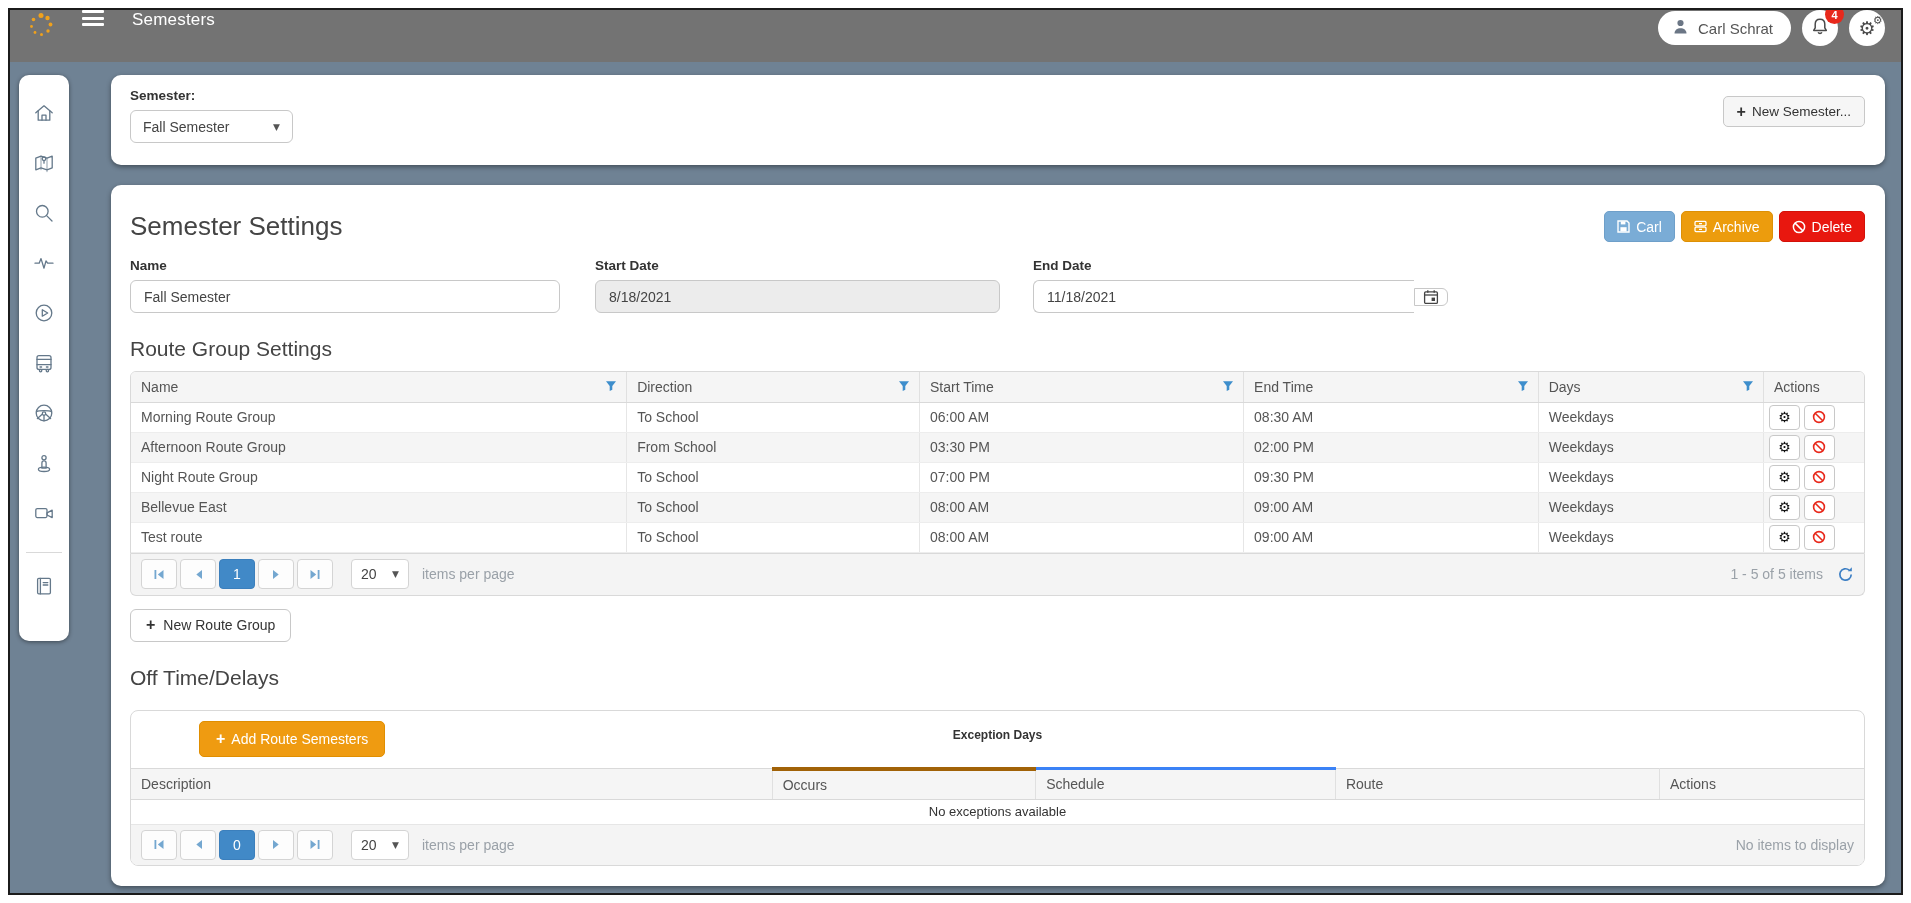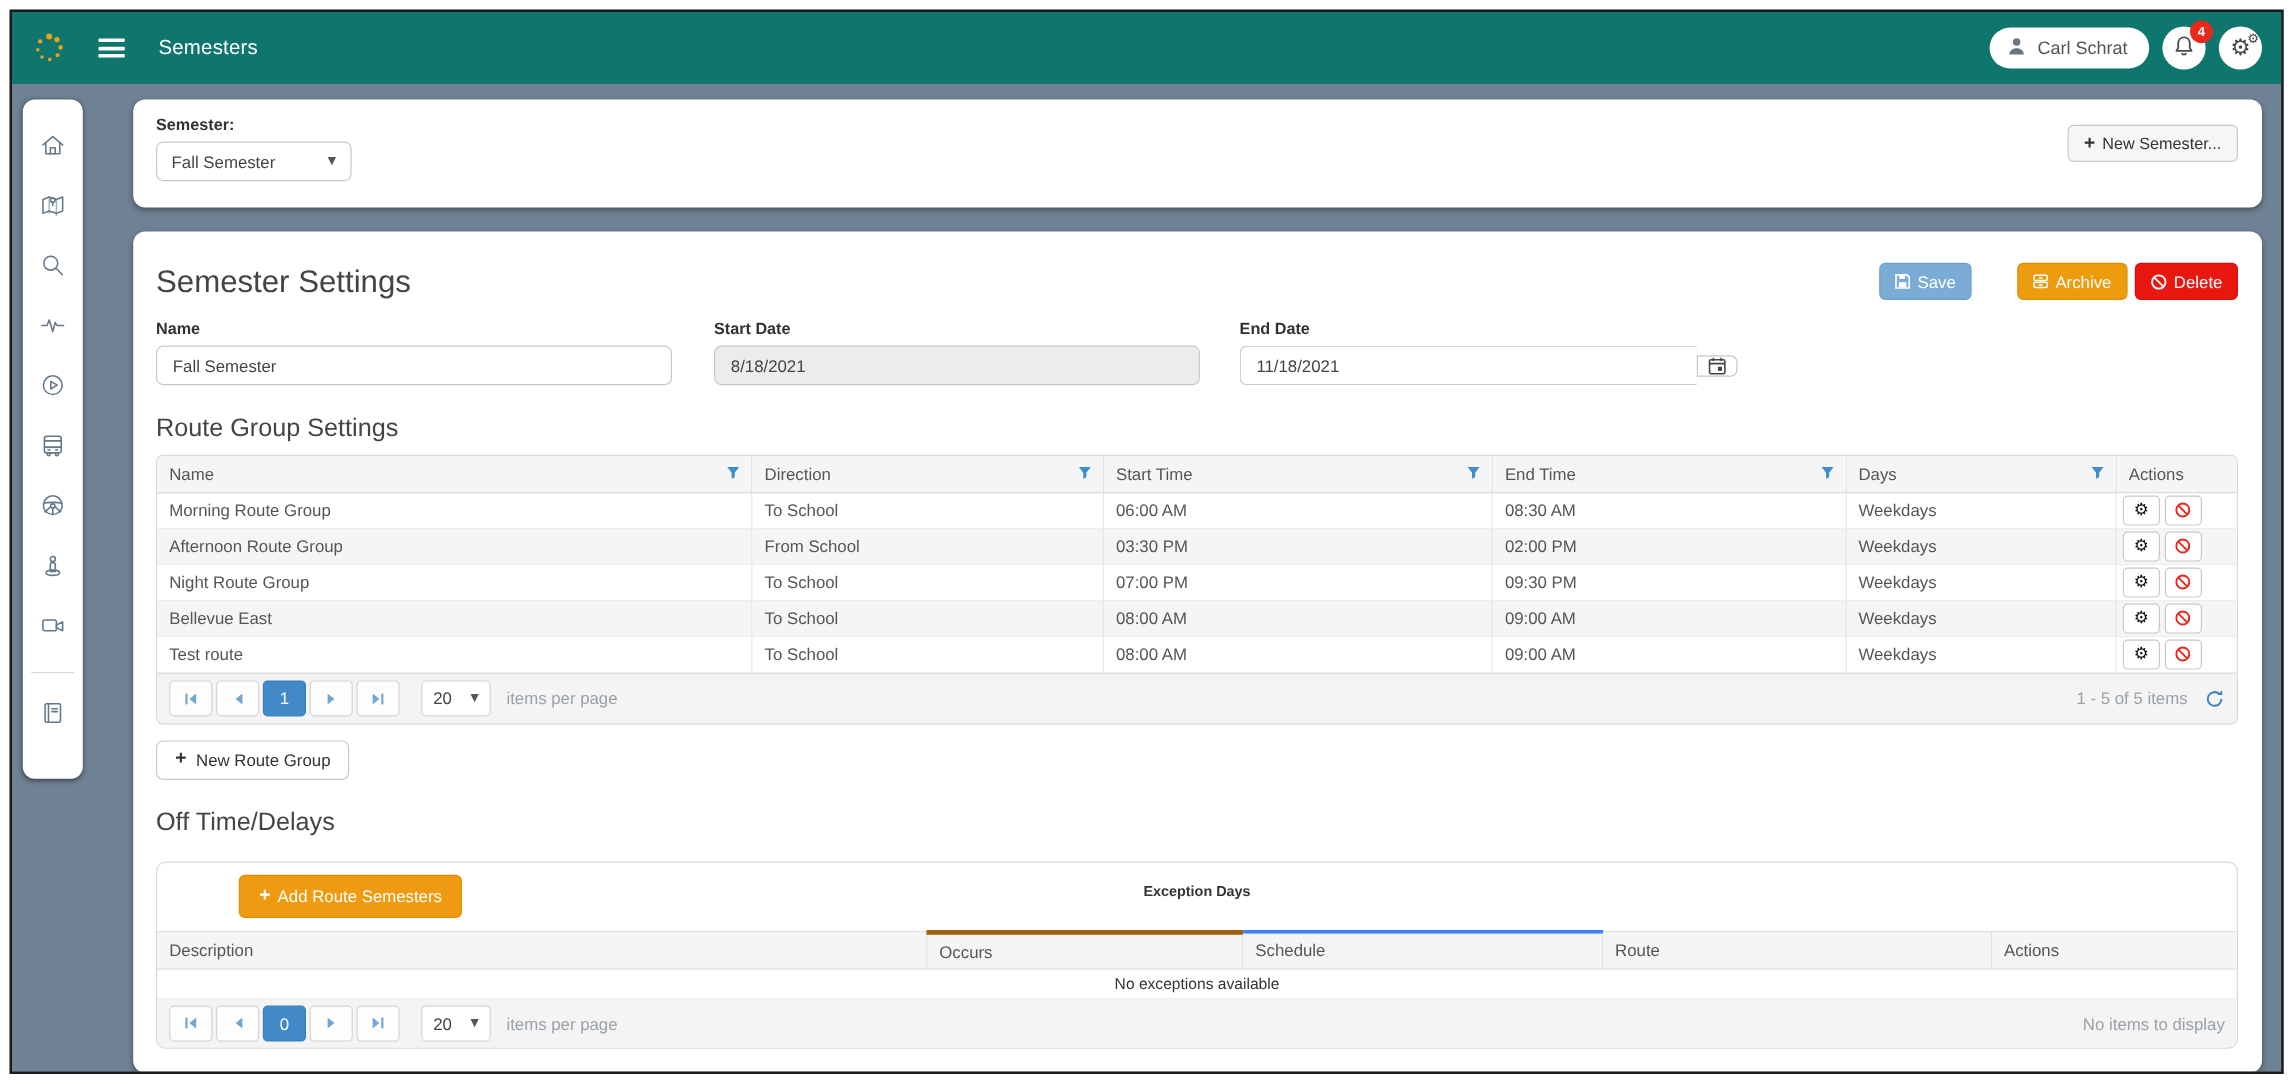--- a/index.html
+++ b/index.html
@@ -4,21 +4,21 @@
 <style>
   * { box-sizing: border-box; margin: 0; padding: 0; }
   html,body { background:#ffffff; }
   body { font-family: "Liberation Sans", sans-serif; }
   .frame { position:relative; width:1911px; height:903px; background:#fff; }
   .frame-border { position:absolute; left:8px; top:8px; right:8px; bottom:8px;
     border:2px solid #1b1b1b; background:#6f8294; overflow:hidden;
     display:flex; flex-direction:column; }
 
   
-  .topbar { flex:0 0 52px; background:#0f766e; display:flex; align-items:center; padding:12px 16px; }
+  .topbar { flex:0 0 52px; background:#737373; display:flex; align-items:flex-start; padding:0 16px; }
   .logo { width:30px; height:30px; display:flex; align-items:center; justify-content:center; }
   .hamburger { margin-left:26px; width:22px; height:16px; display:flex; flex-direction:column;
     justify-content:space-between; cursor:pointer; }
   .hamburger i { display:block; height:3px; background:#fff; border-radius:1px; }
   .topbar-title { margin-left:28px; color:#fff; font-size:17px; letter-spacing:.2px; }
   .topbar-right { margin-left:auto; display:flex; align-items:center; gap:11px; }
   .user-pill { height:34px; background:#fff; border:none; border-radius:17px; padding:0 18px 0 14px;
     display:flex; align-items:center; gap:9px; font-size:15px; color:#555; cursor:pointer;
     font-family:"Liberation Sans", sans-serif; }
   .icon-circle { position:relative; width:36px; height:36px; border-radius:50%; background:#fff;
@@ -57,21 +57,21 @@
   
   .main-card { flex:1; padding:26px 20px 20px 19px; display:flex; flex-direction:column; overflow:hidden; }
   .settings-head { display:flex; align-items:flex-start; justify-content:space-between; }
   .h1 { font-size:26px; font-weight:400; color:#444; }
   .h2 { font-size:21px; font-weight:400; color:#444; }
   .head-btns { display:flex; gap:6px; }
   .btn-solid { height:31px; border-radius:5px; border:1px solid transparent; padding:0 12px; color:#fff;
     font-size:14px; display:flex; align-items:center; gap:6px; cursor:pointer;
     font-family:"Liberation Sans", sans-serif; }
   .btn-save { background:#7aacd6; border-color:#6e9fc9; }
-  .btn-archive { background:#ec9c0d; border-color:#dd9005;margin-left:32px; }
+  .btn-archive { background:#ec9c0d; border-color:#dd9005; }
   .btn-delete { background:#e8170f; border-color:#d31108; }
 
   .fields-row { display:flex; margin-top:16px; }
   .fg-name { width:430px; margin-right:35px; }
   .fg-start { width:405px; margin-right:33px; }
   .fg-end { width:415px; }
   .text-input { width:100%; height:33px; border:1px solid #c8c8c8; border-radius:6px; padding:0 13px;
     font-size:14px; color:#444; display:flex; align-items:center; background:#fff; }
   .text-input.disabled { background:#ececec; }
   .date-wrap { display:flex; align-items:center; }
@@ -272,21 +272,21 @@
 
         <div class="settings-head">
           <div class="h1">Semester Settings</div>
           <div class="head-btns">
             <button class="btn-solid btn-save">
               <svg width="13" height="13" viewBox="0 0 13 13">
                     <path d="M1 1h9l2 2v9H1z" fill="none" stroke="#fff" stroke-width="1.4"></path>
                     <rect x="3.4" y="7.2" width="6.2" height="4.2" fill="#fff"></rect>
                     <rect x="3.8" y="1.4" width="4.6" height="3" fill="#fff"></rect>
                   </svg>
-              <span>Save</span>
+              <span>Carl</span>
             </button>
             <button class="btn-solid btn-archive">
               <svg width="13" height="13" viewBox="0 0 13 13">
                     <rect x="1" y="1.4" width="11" height="4.4" rx="1" fill="none" stroke="#fff" stroke-width="1.3"></rect>
                     <rect x="1" y="7.2" width="11" height="4.4" rx="1" fill="none" stroke="#fff" stroke-width="1.3"></rect>
                     <path d="M5 3.6h3M5 9.4h3" stroke="#fff" stroke-width="1.3"></path>
                   </svg>
               <span>Archive</span>
             </button>
             <button class="btn-solid btn-delete">

